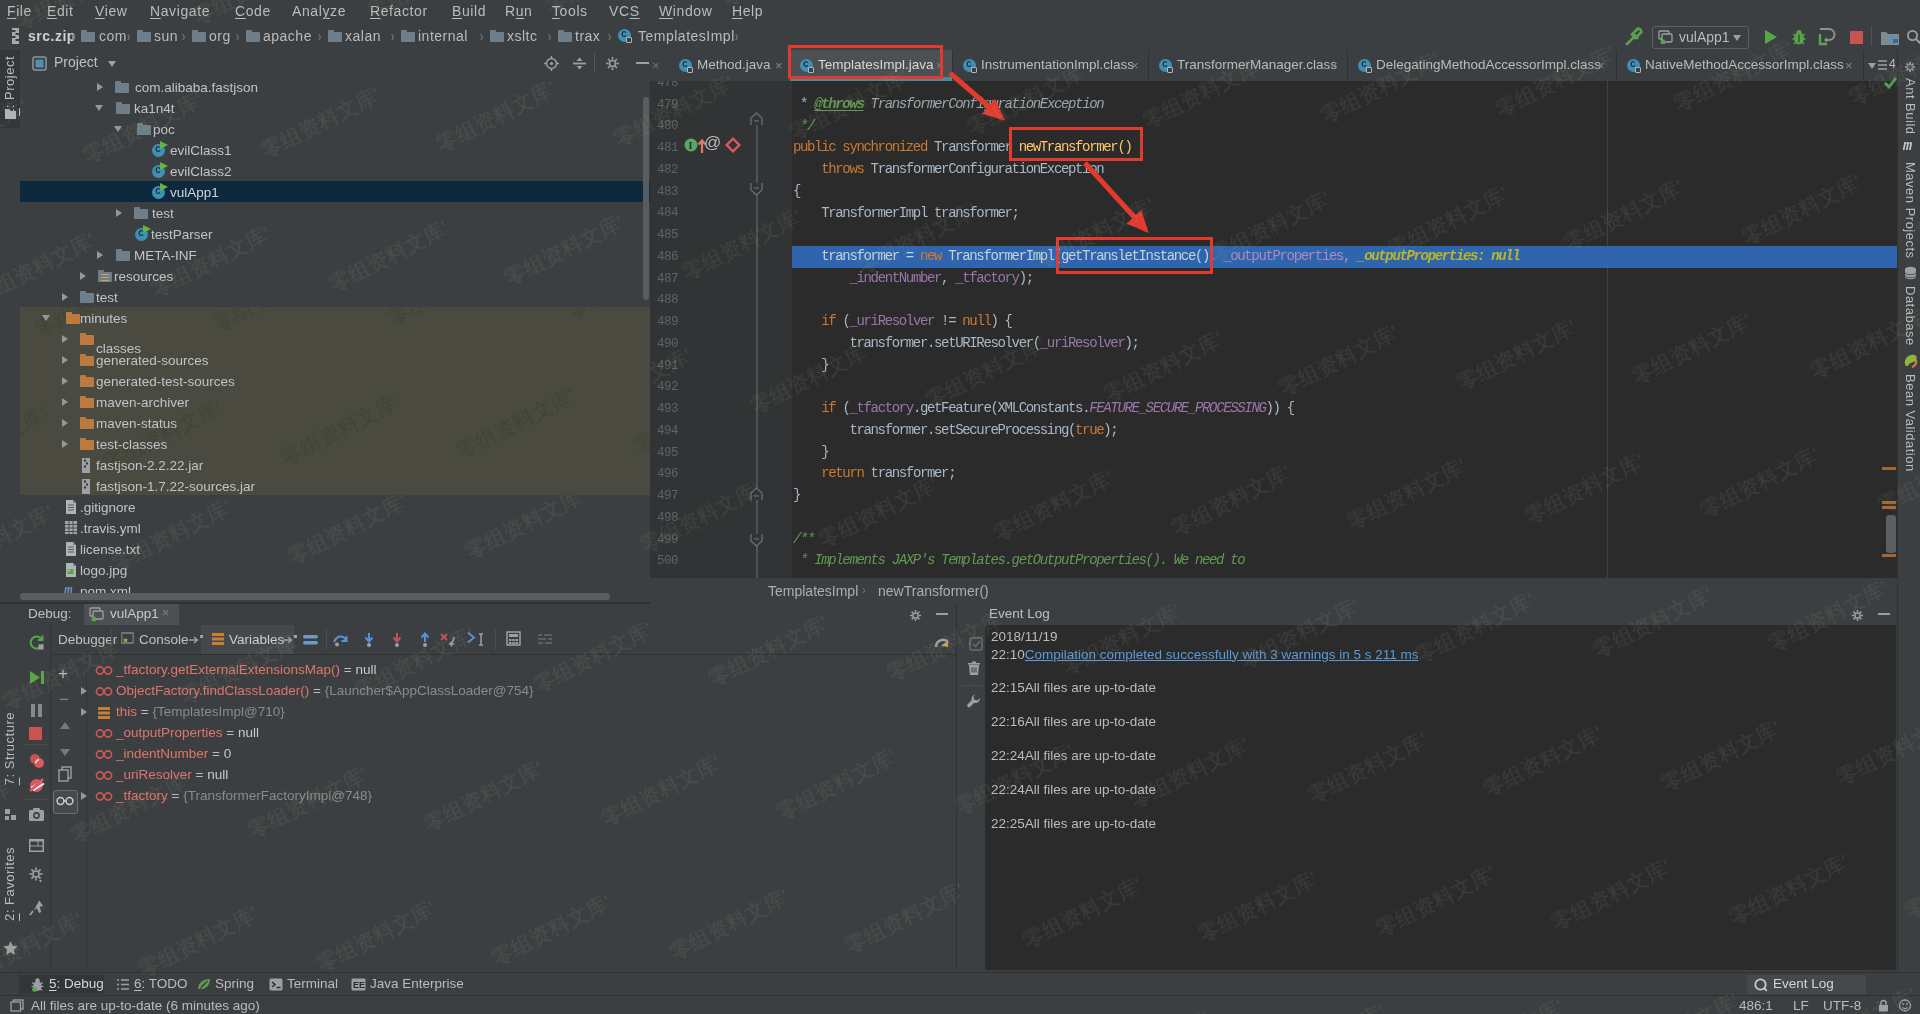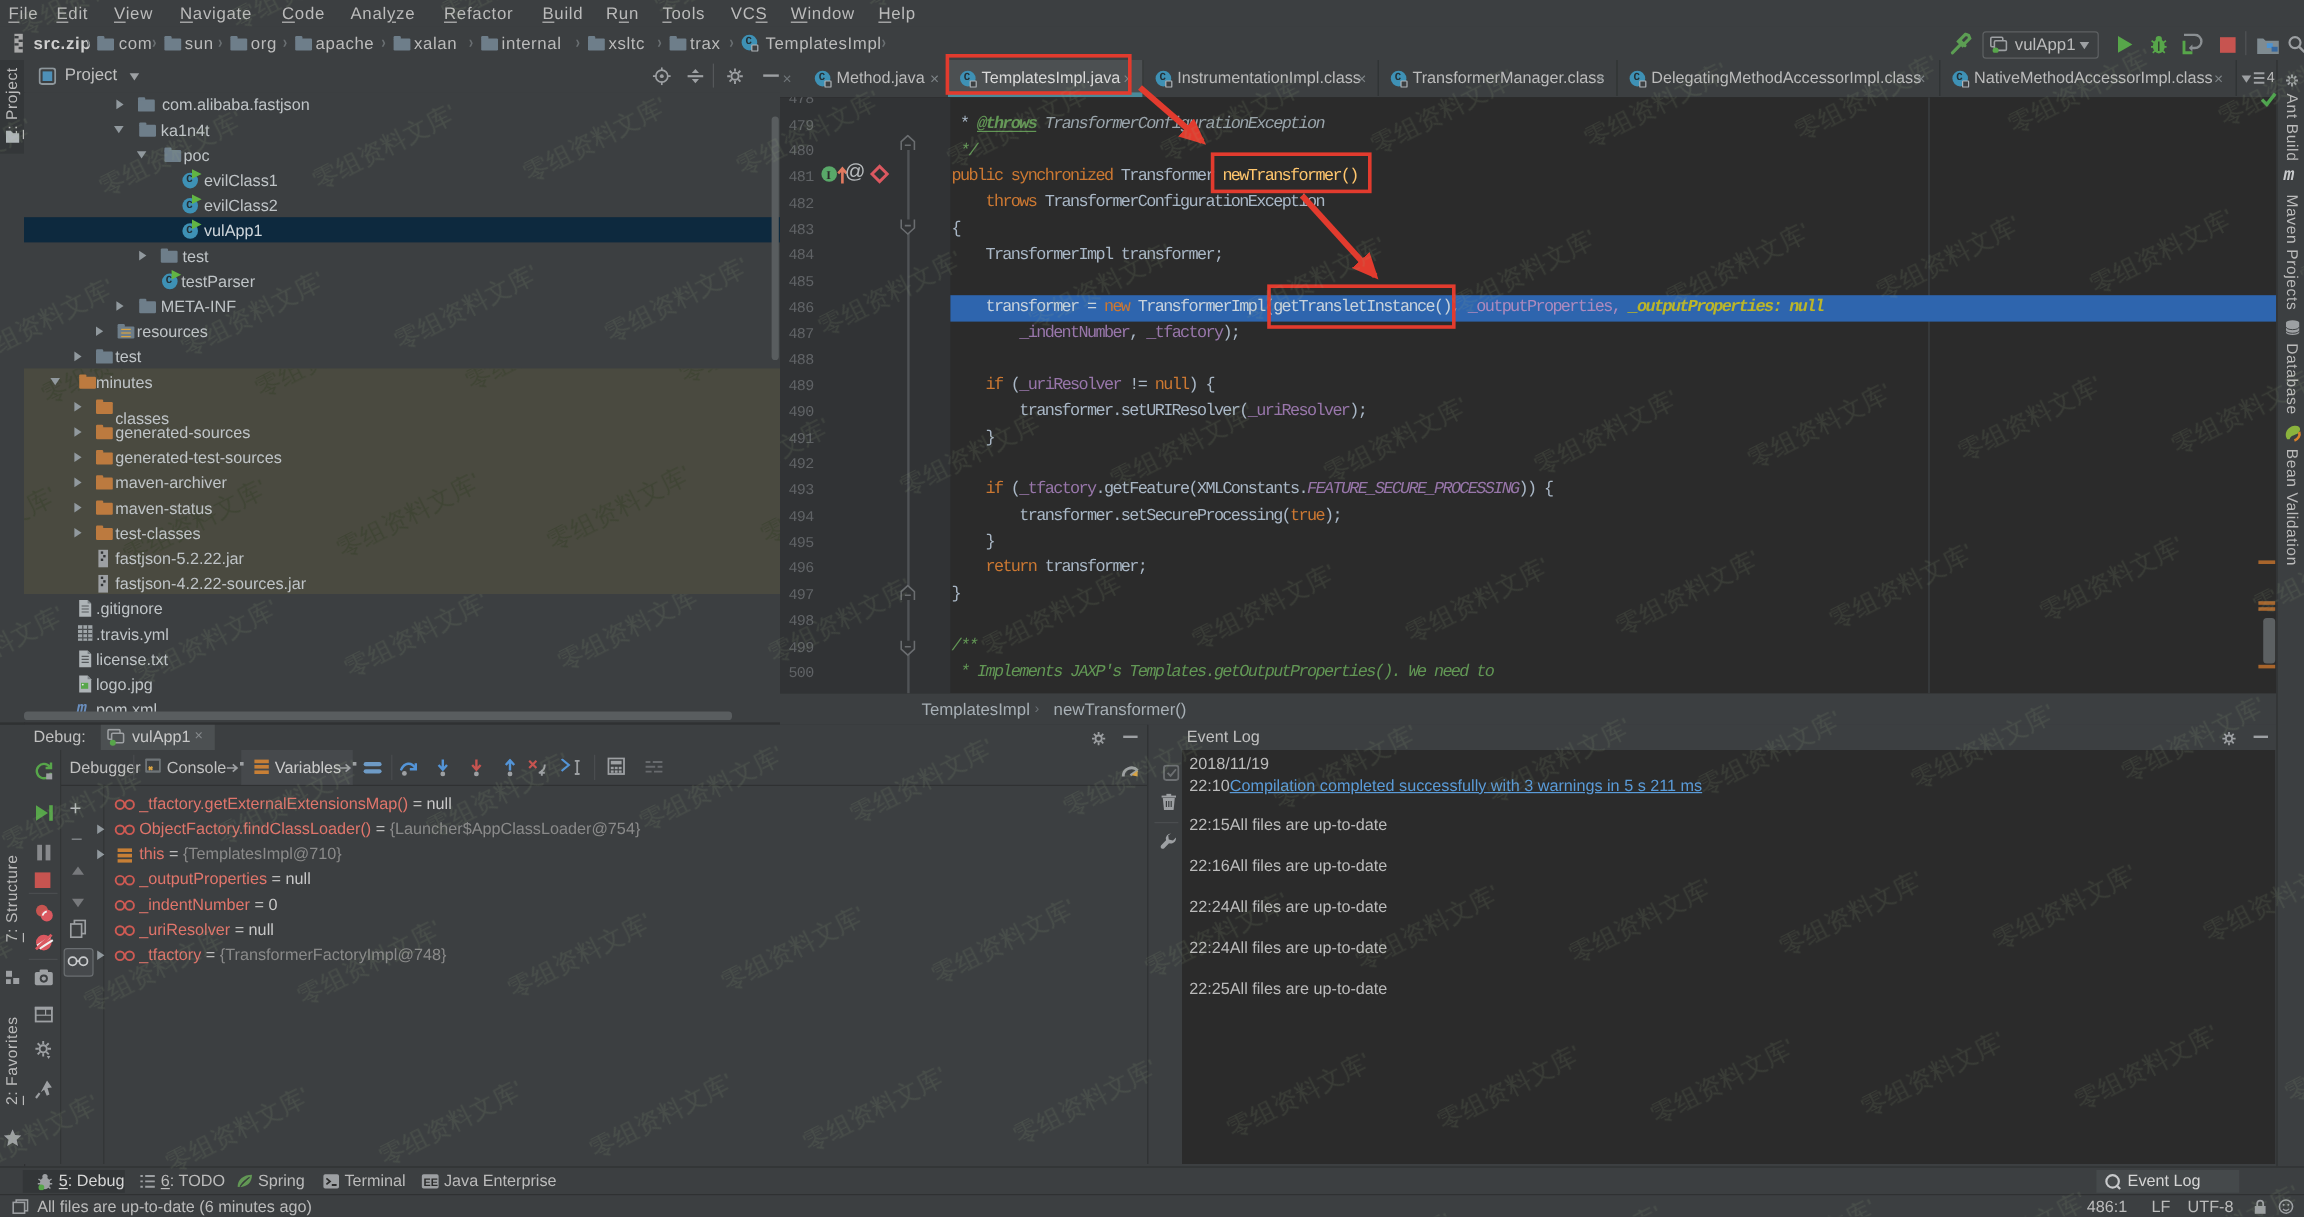--- a/index.html
+++ b/index.html
@@ -280,28 +280,28 @@
     <span class="trow" style="left:76px;top:338.5px;">maven-status</span>
 <div class="arr r" style="left:42px;top:362.5px;"></div>
     <div class="fold orange" style="left:60px;top:360.5px"></div>
     <span class="trow" style="left:76px;top:359.5px;">test-classes</span>
 <svg class="abs" style="left:60px;top:380.5px" width="12" height="15">
       <rect x="2" y="0" width="8" height="15" fill="#9DA0A3"></rect>
       <rect x="4" y="1.5" width="2" height="2" fill="#313335"></rect>
       <rect x="6" y="4.5" width="2" height="2" fill="#313335"></rect>
       <rect x="4" y="7.5" width="2" height="2" fill="#313335"></rect>
     </svg>
-    <span class="trow" style="left:76px;top:380.5px;">fastjson-5.2.22.jar</span>
+    <span class="trow" style="left:76px;top:380.5px;">fastjson-2.2.22.jar</span>
 <svg class="abs" style="left:60px;top:401.5px" width="12" height="15">
       <rect x="2" y="0" width="8" height="15" fill="#9DA0A3"></rect>
       <rect x="4" y="1.5" width="2" height="2" fill="#313335"></rect>
       <rect x="6" y="4.5" width="2" height="2" fill="#313335"></rect>
       <rect x="4" y="7.5" width="2" height="2" fill="#313335"></rect>
     </svg>
-    <span class="trow" style="left:76px;top:401.5px;">fastjson-4.2.22-sources.jar</span>
+    <span class="trow" style="left:76px;top:401.5px;">fastjson-1.7.22-sources.jar</span>
 <svg class="abs" style="left:44px;top:421.5px" width="13" height="16">
       <path d="M2 1 h7 l3 3 v11 H2 z" fill="#AEB4B7"></path>
       <path d="M9 1 l3 3 h-3 z" fill="#7A8084"></path>
       <path d="M4 6 h6 M4 8.5 h6 M4 11 h6" stroke="#55595C" stroke-width="1"></path>
     </svg>
     <span class="trow" style="left:60px;top:422.5px;">.gitignore</span>
 <svg class="abs" style="left:44px;top:442.5px" width="14" height="15">
       <rect x="1" y="1" width="12" height="13" fill="#9FA5A8"></rect>
       <path d="M1 4.5 h12 M1 8 h12 M1 11.5 h12 M5 1 v13 M9 1 v13" stroke="#4A4E50" stroke-width="1"></path>
     </svg>

